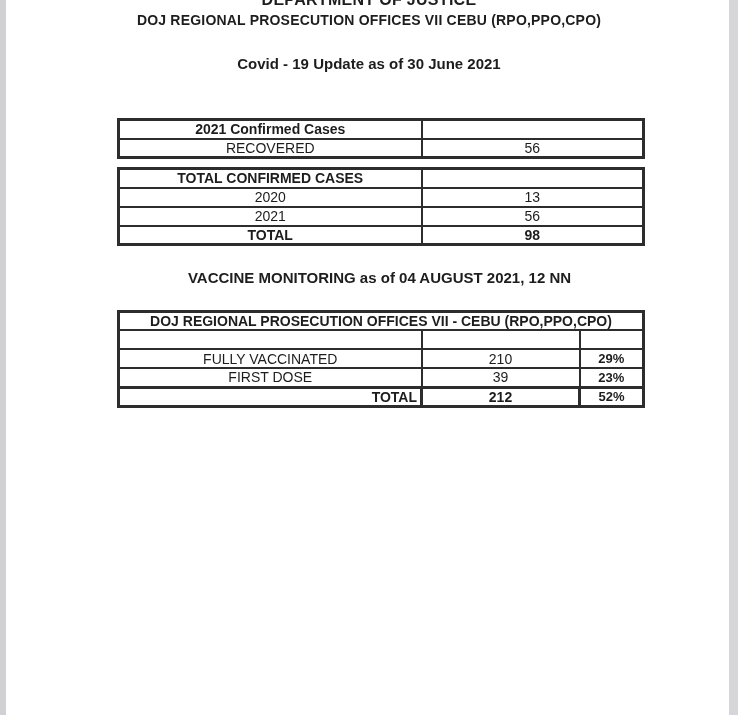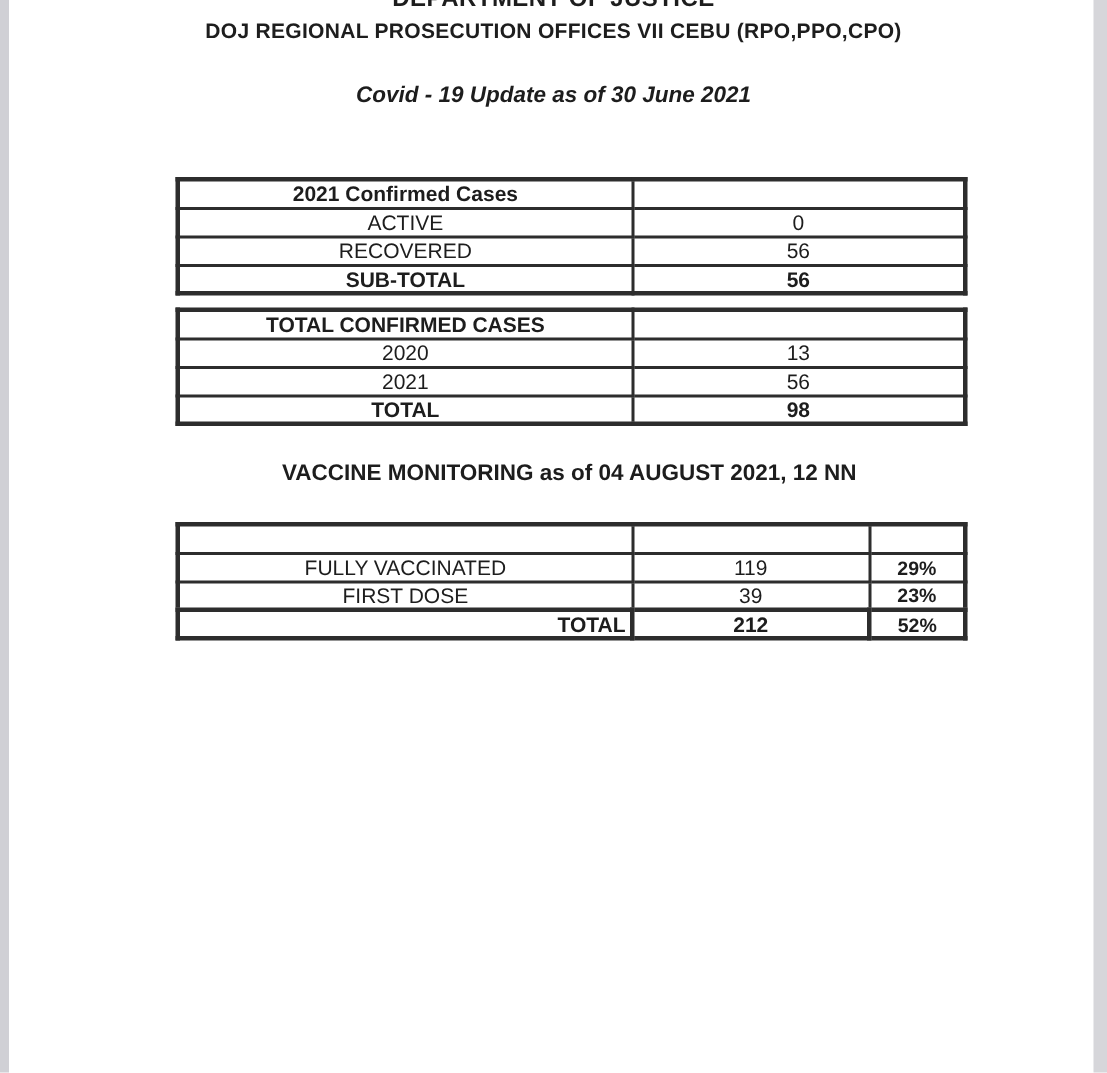--- a/index.html
+++ b/index.html
@@ -17,21 +17,21 @@
 
   .doc { position: absolute; top: 0; left: 0; width: 738px; }
 
   .header { width: 738px; text-align: center; }
   .line1-clip { height: 9px; overflow: hidden; }
   .line1 {
     font-weight: bold; font-size: 16px; line-height: 18px;
     margin-top: -9px; letter-spacing: 0.3px;
   }
   .line2 { font-weight: bold; font-size: 14px; line-height: 14px; margin-top: 4px; letter-spacing: 0.2px; }
-  .covid-title { font-weight: bold; font-size: 15px; line-height: 16px; margin-top: 29px; font-style: italic; }
+  .covid-title { font-weight: bold; font-size: 15px; line-height: 16px; margin-top: 29px; }
 
   .content { margin-left: 117px; width: 525px; }
 
   table.tbl {
     border-collapse: collapse;
     table-layout: fixed;
     width: 525px;
     border: 3px solid #2d2d2d;
   }
   table.tbl td {
@@ -84,29 +84,21 @@
       <colgroup>
           <col style="width:303px">
           <col style="width:222px">
         </colgroup>
       <tbody>
           <tr class="hdr-row">
         <td>2021 Confirmed Cases</td>
         <td></td>
       </tr>
       <tr>
-        <td>ACTIVE</td>
-        <td>0</td>
-      </tr>
-      <tr>
         <td>RECOVERED</td>
-        <td>56</td>
-      </tr>
-      <tr class="total-row">
-        <td>SUB-TOTAL</td>
         <td>56</td>
       </tr>
     </tbody>
       </table>
 
     <table class="tbl t2">
       <colgroup>
           <col style="width:303px">
           <col style="width:222px">
         </colgroup>
@@ -132,28 +124,31 @@
 
     <div class="vaccine-title">VACCINE MONITORING as of 04 AUGUST 2021, 12 NN</div>
 
     <table class="tbl t3">
       <colgroup>
           <col style="width:303px">
           <col style="width:158px">
           <col style="width:64px">
         </colgroup>
       <tbody>
+          <tr class="hdr-row">
+        <td colspan="3">DOJ REGIONAL PROSECUTION OFFICES VII - CEBU (RPO,PPO,CPO)</td>
+      </tr>
       <tr class="spacer-row">
         <td></td>
         <td></td>
         <td></td>
       </tr>
       <tr>
         <td>FULLY VACCINATED</td>
-        <td>119</td>
+        <td>210</td>
         <td class="pct-cell">29%</td>
       </tr>
       <tr>
         <td>FIRST DOSE</td>
         <td>39</td>
         <td class="pct-cell">23%</td>
       </tr>
       <tr class="total-row">
         <td class="total-label">TOTAL</td>
         <td>212</td>

